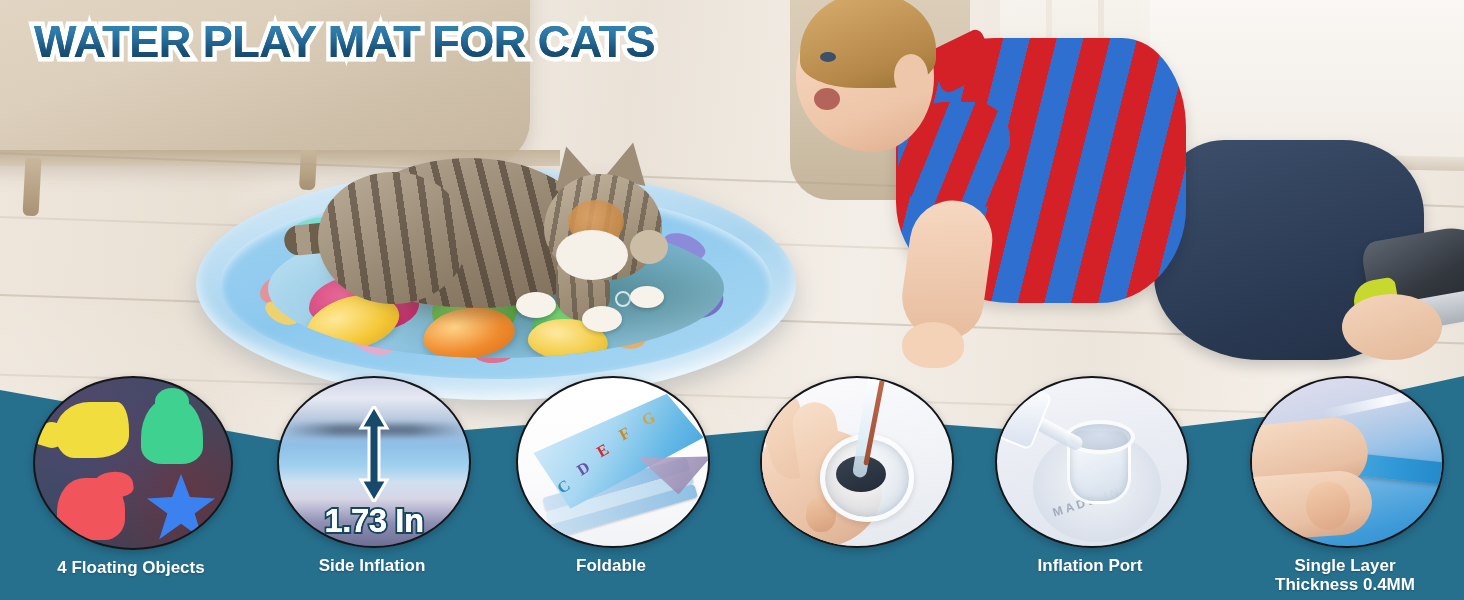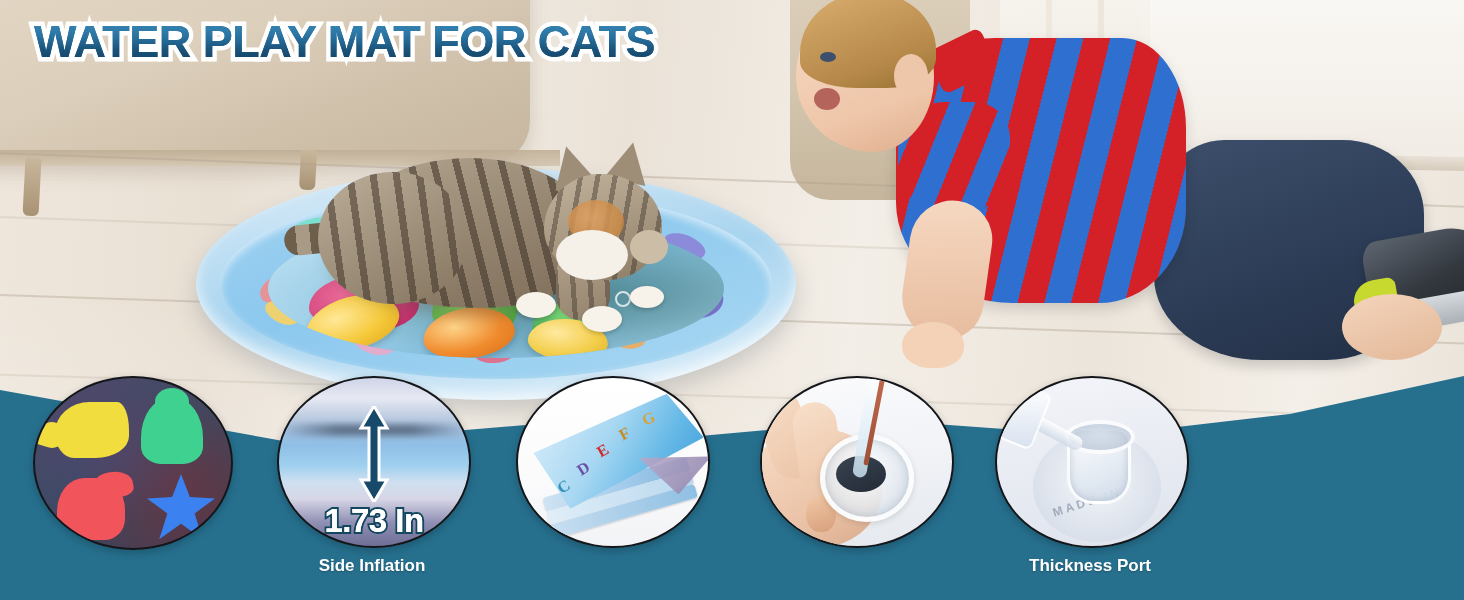--- a/index.html
+++ b/index.html
@@ -627,20 +627,21 @@
     </svg>
   </div>
 
   <div class="feat" style="left:33px;top:376px;width:196px;">
     <div class="circ c-objects" style="width:196px;height:170px;">
       <div class="obj obj-fish"></div>
       <div class="obj obj-penguin"></div>
       <div class="obj obj-seal"></div>
       <div class="obj obj-star"></div>
     </div>
+    <div class="feat-label">4 Floating Objects</div>
   </div>
 
   <div class="feat" style="left:277px;top:376px;width:190px;">
     <div class="circ c-thick" style="width:190px;height:168px;">
       <div class="shadeline"></div>
       <div class="arrow">
         <svg width="34" height="96" viewBox="0 0 34 96">
           <polygon points="17,0 30,22 22,22 22,74 30,74 17,96 4,74 12,74 12,22 4,22" fill="#16496a" stroke="#ffffff" stroke-width="3"></polygon>
         </svg>
       </div>
@@ -658,20 +659,21 @@
         <div class="fold-layer fl3"></div>
         <div class="fold-sheet"></div>
         <div class="fold-tip"></div>
         <div class="fold-letter fl-c">C</div>
         <div class="fold-letter fl-d">D</div>
         <div class="fold-letter fl-e">E</div>
         <div class="fold-letter fl-f">F</div>
         <div class="fold-letter fl-g">G</div>
       </div>
     </div>
+    <div class="feat-label">Foldable</div>
   </div>
 
   <div class="feat" style="left:760px;top:376px;width:190px;">
     <div class="circ c-inlet" style="width:190px;height:168px;">
       <div class="hand"></div>
       <div class="finger fg1"></div>
       <div class="finger fg2"></div>
       <div class="nail"></div>
       <div class="valve"></div>
       <div class="valve-hole"></div>
@@ -682,17 +684,28 @@
 
   <div class="feat" style="left:995px;top:376px;width:190px;">
     <div class="circ c-port" style="width:190px;height:168px;">
       <div class="port-base"></div>
       <div class="port-emboss">MADE IN</div>
       <div class="port-neck"></div>
       <div class="port-rim"></div>
       <div class="port-strap"></div>
       <div class="port-cap"></div>
     </div>
-    <div class="feat-label">Thickness Port</div>
-  </div>
-
+    <div class="feat-label">Inflation Port</div>
+  </div>
+
+  <div class="feat" style="left:1250px;top:376px;width:190px;">
+    <div class="circ c-layer" style="width:190px;height:168px;">
+      <div class="lay-sheen"></div>
+      <div class="lay-film"></div>
+      <div class="lay-finger lfa"></div>
+      <div class="lay-finger lfb"></div>
+      <div class="lay-nail"></div>
+    </div>
+    <div class="feat-label">Single Layer
+Thickness 0.4MM</div>
+  </div>
 
 </div>
 
 </body></html>

